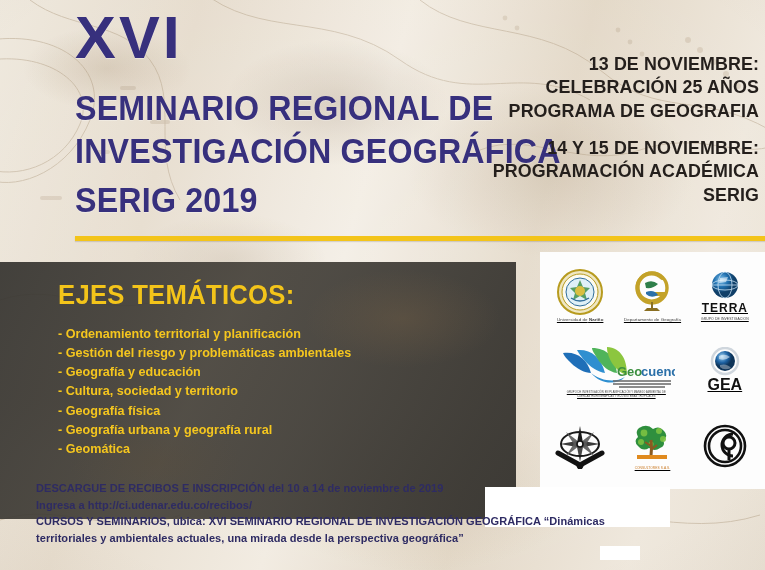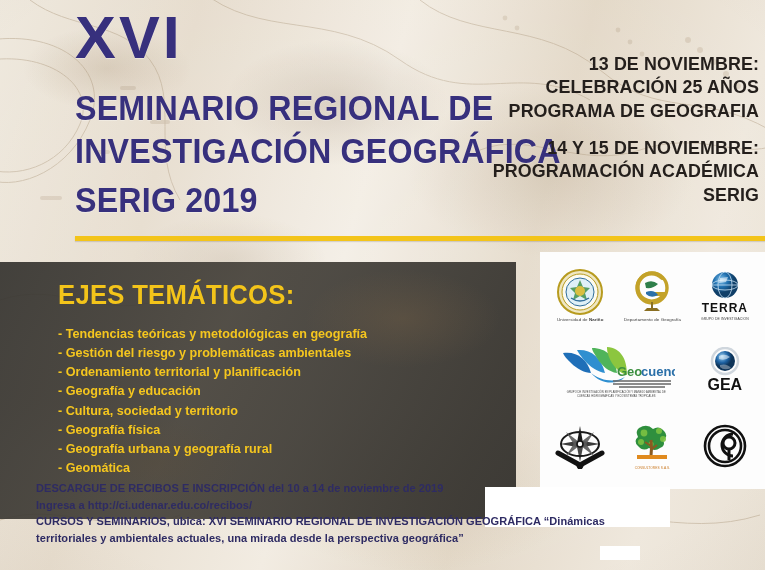--- a/index.html
+++ b/index.html
@@ -118,20 +118,21 @@
     background:#fdfdfd;
   }
   .logos-grid{
     position:absolute;inset:0;
     display:grid;
     grid-template-columns:1fr 1fr 1fr;
     grid-template-rows:1fr 1fr 1fr;
     align-items:center;justify-items:center;
     padding:6px 4px;
     box-sizing:border-box;
+    text-decoration:underline;
   }
   .logo{display:flex;flex-direction:column;align-items:center;justify-content:center;}
   .logo svg{display:block;}
   .logo .cap{
     font-size:4.4px;line-height:1.25;color:#3a3a3a;
     text-align:center;margin-top:2px;letter-spacing:.1px;
     max-width:70px;
   }
   .wordmark{
     font-family:"Liberation Sans Narrow","Liberation Sans",sans-serif;
@@ -216,23 +217,22 @@
         <div class="ln">14 Y 15 DE NOVIEMBRE:</div>
         <div class="ln">PROGRAMACIÓN ACADÉMICA SERIG</div>
       </div>
     </div>
   </div>
 
   <div class="themes">
     <div class="themes-inner">
       <div class="themes-title">EJES TEMÁTICOS:</div>
       <ul class="themes-list">
-        <li>- Tendencias teóricas y metodológicas en geografía</li>
+        <li>- Ordenamiento territorial y planificación</li>
         <li>- Gestión del riesgo y problemáticas ambientales</li>
-        <li>- Ordenamiento territorial y planificación</li>
         <li>- Geografía y educación</li>
         <li>- Cultura, sociedad y territorio</li>
         <li>- Geografía física</li>
         <li>- Geografía urbana y geografía rural</li>
         <li>- Geomática</li>
       </ul>
     </div>
   </div>
 
   <div class="logos">

